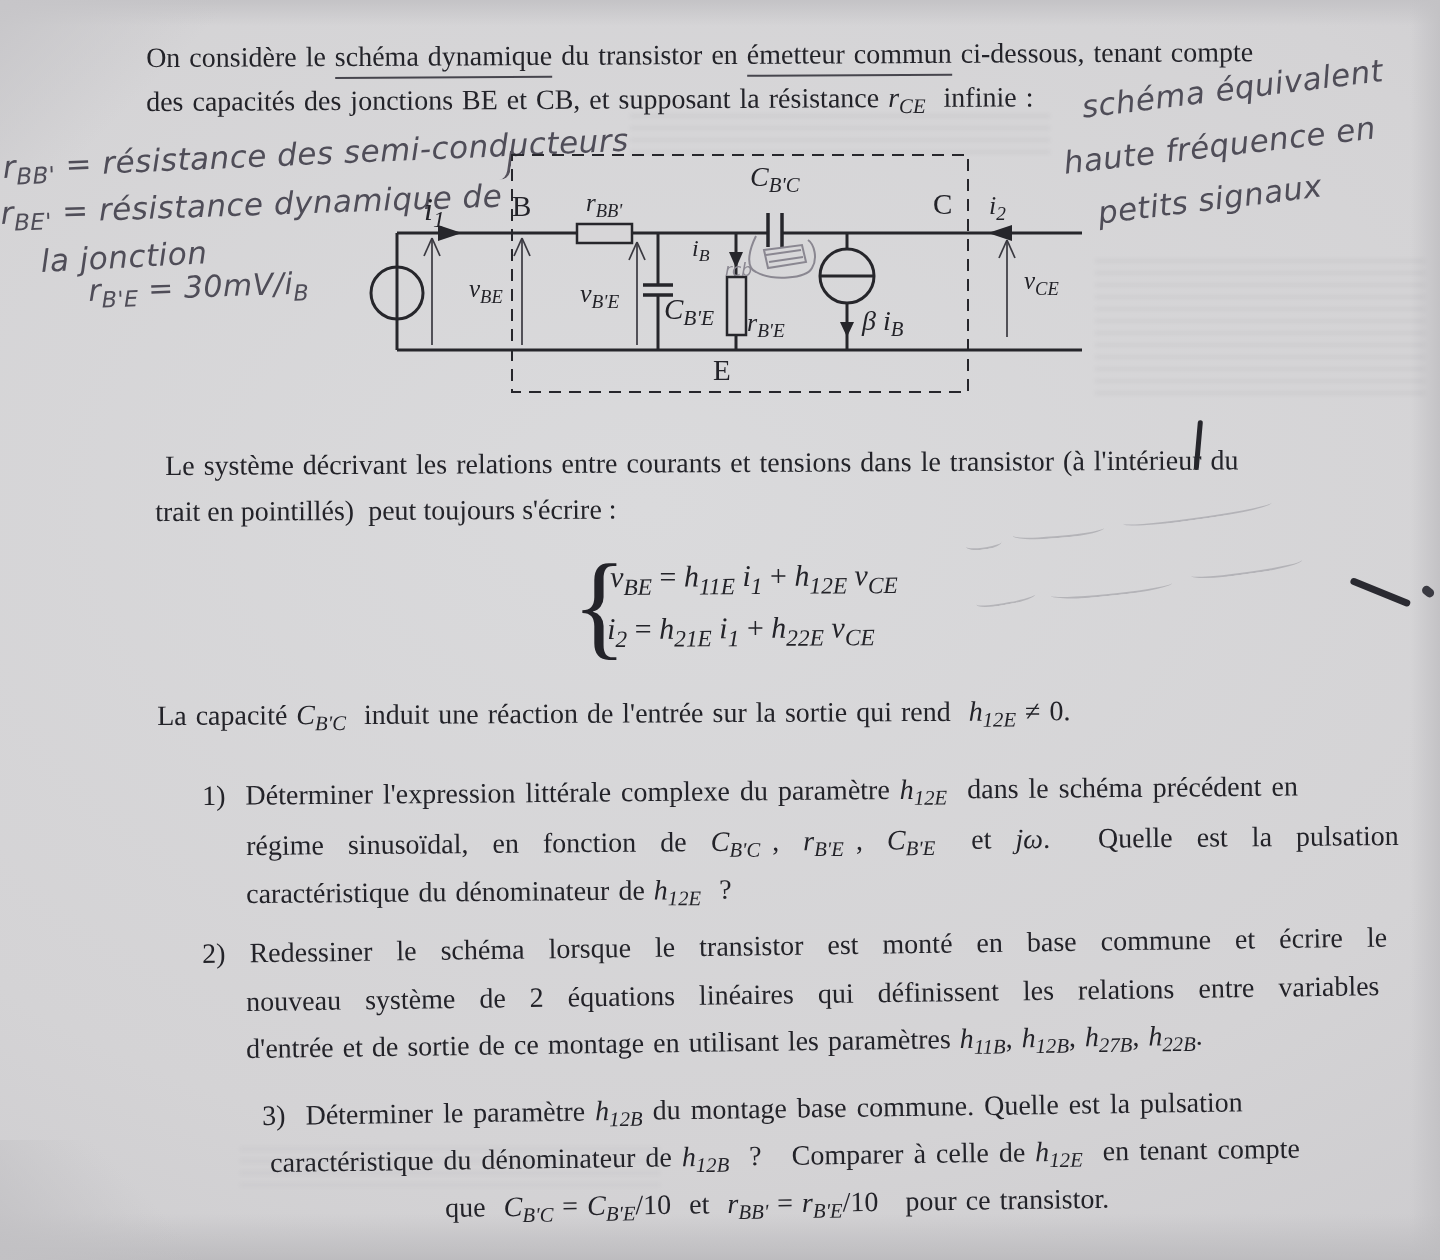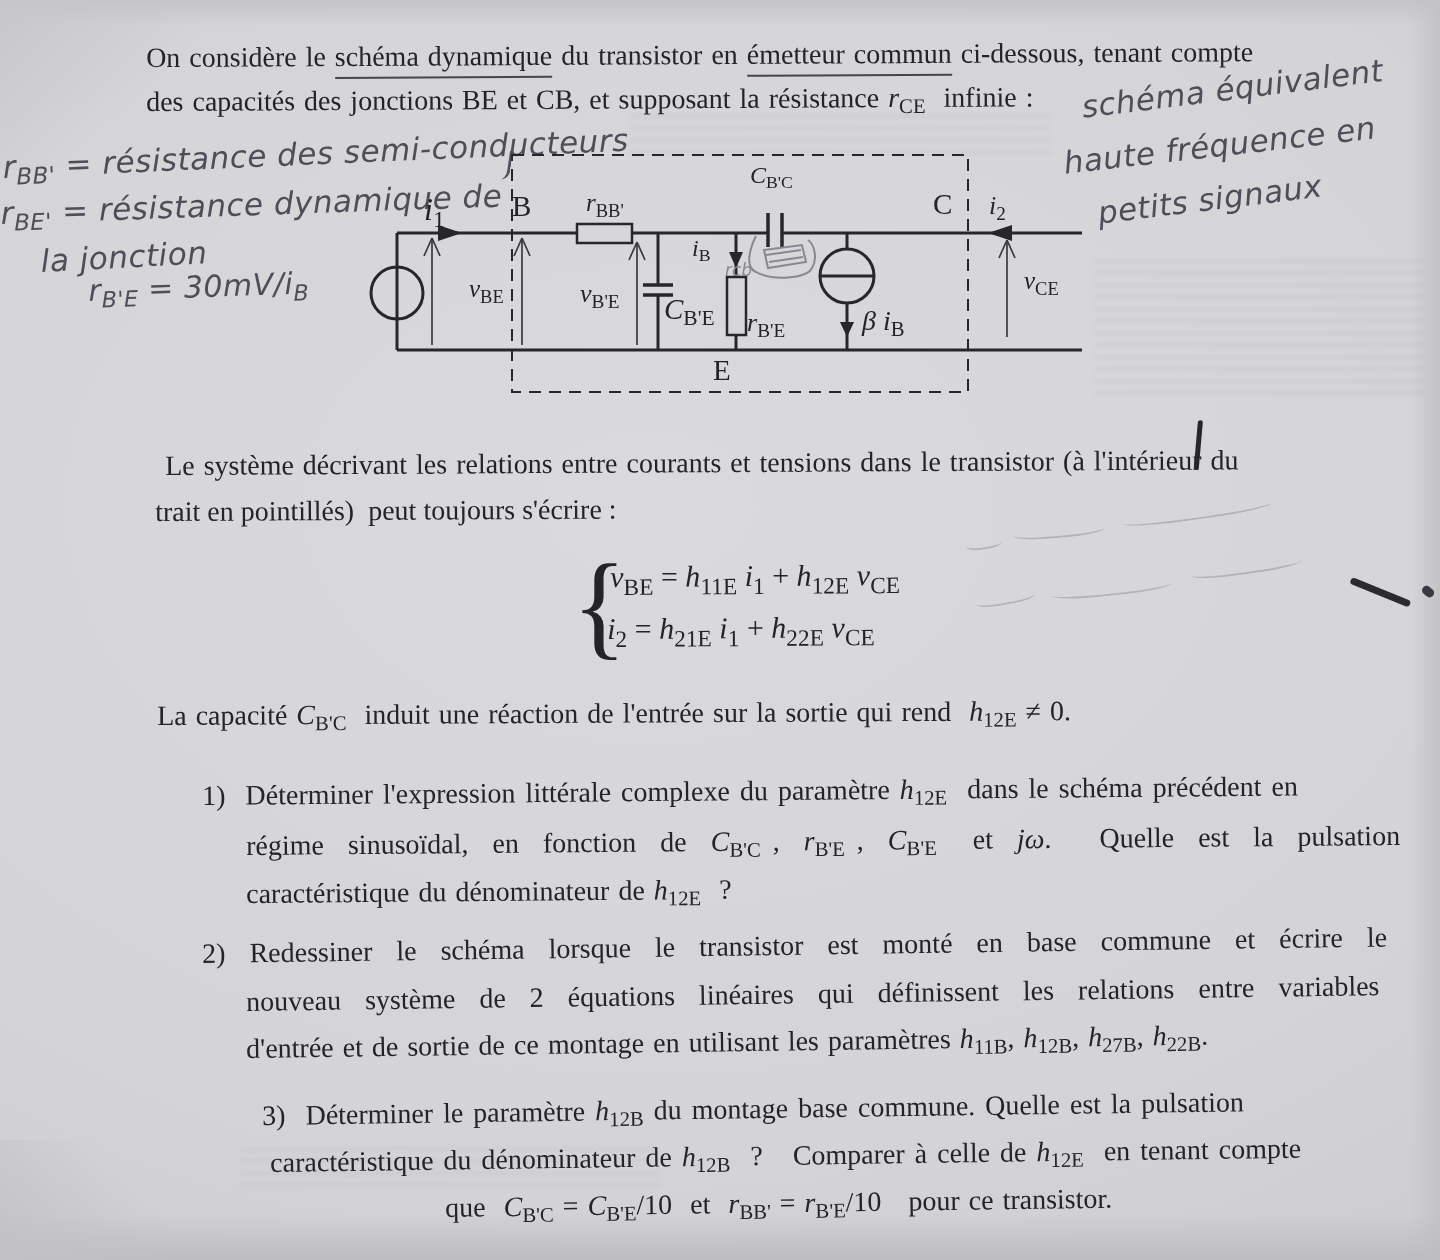--- a/index.html
+++ b/index.html
@@ -11,21 +11,21 @@
   .shade-top{left:0;top:0;right:0;height:26px;background:linear-gradient(#c4c3c6,rgba(196,195,198,0));}
   .shade-right{top:0;right:0;width:30px;height:100%;background:linear-gradient(to left,#c3c2c5,rgba(195,194,197,0));}
   .shade-bottom{left:0;bottom:0;right:0;height:46px;background:linear-gradient(to top,#bdbcbf,rgba(189,188,191,0));}
   .crease-tl{left:0;top:0;width:260px;height:170px;background:linear-gradient(135deg,#c7c6c9 0%,rgba(199,198,201,0) 55%);}
   .crease-bl{left:0;bottom:0;width:230px;height:120px;background:linear-gradient(45deg,#c2c1c4 0%,rgba(194,193,196,0) 60%);}
   .ghost{position:absolute;opacity:.07;background:repeating-linear-gradient(0deg,#63636c 0 4px,transparent 4px 12px);filter:blur(2px);}
 
   
   .pline{position:absolute;line-height:1.15;white-space:pre;font-size:28px;transform-origin:left top;}
   .mi{font-style:italic;}
-  sub{font-size:0.74em;line-height:0;position:relative;vertical-align:baseline;bottom:-0.30em;}
+  sub{font-size:0.74em;line-height:0;position:relative;vertical-align:baseline;bottom:-0.30em;font-style:italic;}
   .hand-ul{border-bottom:2.5px solid #46454d;padding-bottom:5px;}
   .eq{font-size:30px;}
   .eq sub{font-size:0.78em;bottom:-0.33em;}
   .brace{position:absolute;font-size:114px;line-height:1;font-weight:400;transform:scaleY(1.02);}
 
   
   .hand{position:absolute;font-family:"DejaVu Sans",sans-serif;font-style:italic;color:#4f4d58;
         letter-spacing:.5px;font-size:31px;line-height:1;white-space:pre;transform-origin:left top;}
   .hand sub{font-style:italic;}
   .squiggle{position:absolute;width:10px;height:30px;border-right:3px solid #55525c;border-radius:0 0 10px 0;transform:rotate(8deg);}
@@ -123,21 +123,21 @@
       <path d="M396,96 C388,112 386,128 396,132 C412,141 446,139 452,128 C458,118 454,104 448,100"></path>
       <path d="M404,110 L442,105 L446,122 L408,128 Z"></path>
       <path d="M406,115 L441,110"></path>
       <path d="M409,122 L443,117"></path>
     </g>
   </svg>
 
   <div class="clabel" style="left:424px;top:193px;font-size:32px"><span class="mi">i</span><sub>1</sub></div>
   <div class="clabel" style="left:512px;top:192px;font-size:29px">B</div>
   <div class="clabel" style="left:586px;top:190px;font-size:25px"><span class="mi">r</span><sub>BB'</sub></div>
-  <div class="clabel" style="left:750px;top:163px;font-size:24px"><span class="mi">C</span><sub>B'C</sub></div>
+  <div class="clabel" style="left:750px;top:163px;font-size:28px"><span class="mi">C</span><sub>B'C</sub></div>
   <div class="clabel" style="left:933px;top:190px;font-size:29px">C</div>
   <div class="clabel" style="left:989px;top:193px;font-size:26px"><span class="mi">i</span><sub>2</sub></div>
   <div class="clabel" style="left:469px;top:276px;font-size:25px"><span class="mi">v</span><sub>BE</sub></div>
   <div class="clabel" style="left:580px;top:281px;font-size:26px"><span class="mi">v</span><sub>B'E</sub></div>
   <div class="clabel" style="left:664px;top:295px;font-size:29px"><span class="mi">C</span><sub>B'E</sub></div>
   <div class="clabel" style="left:692px;top:236px;font-size:24px"><span class="mi">i</span><sub>B</sub></div>
   <div class="clabel" style="left:747px;top:310px;font-size:26px"><span class="mi">r</span><sub>B'E</sub></div>
   <div class="clabel" style="left:862px;top:307px;font-size:28px"><span class="mi">β i</span><sub>B</sub></div>
   <div class="clabel" style="left:1024px;top:268px;font-size:25px"><span class="mi">v</span><sub>CE</sub></div>
   <div class="clabel" style="left:713px;top:356px;font-size:29px">E</div>

